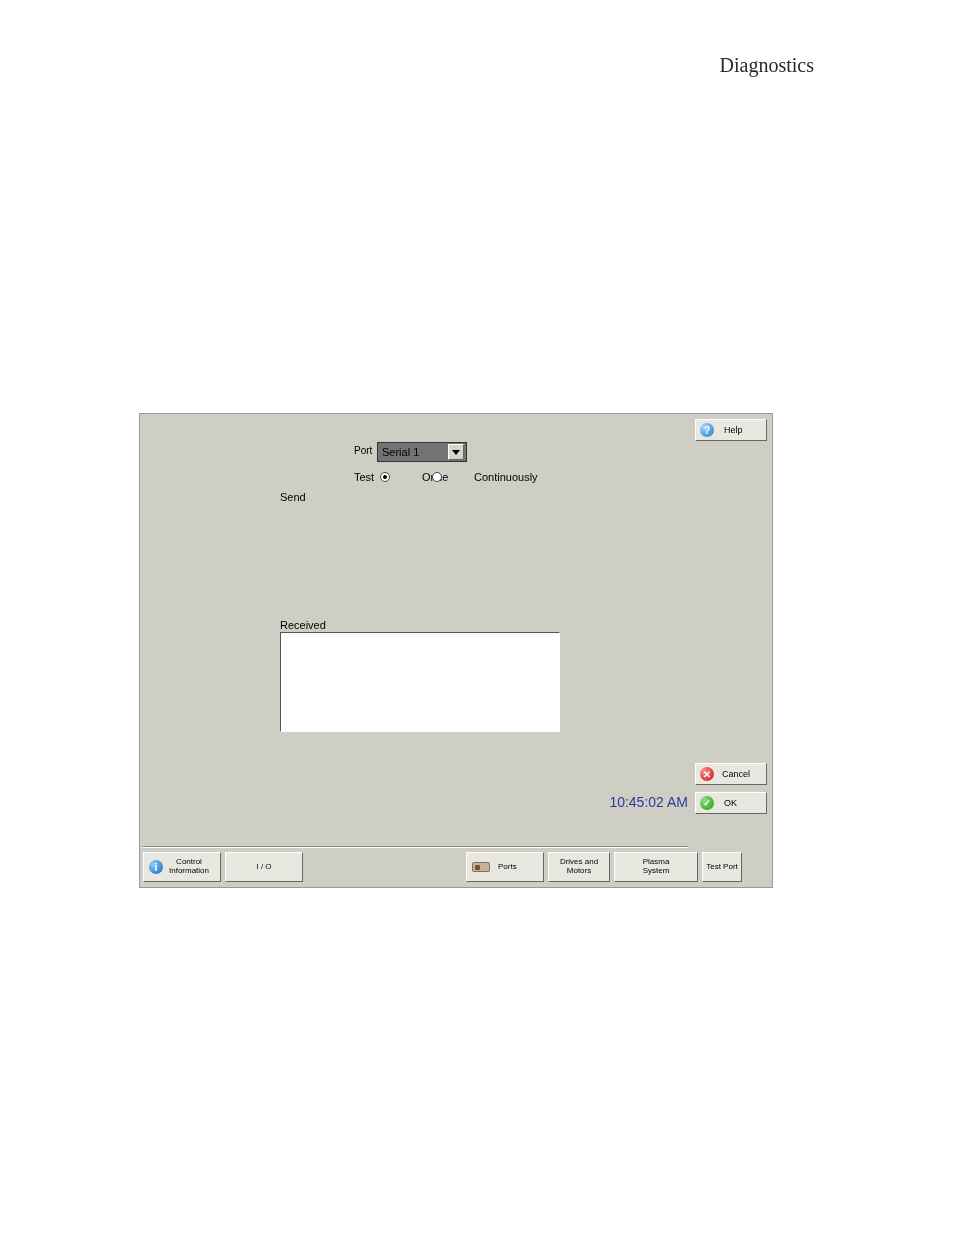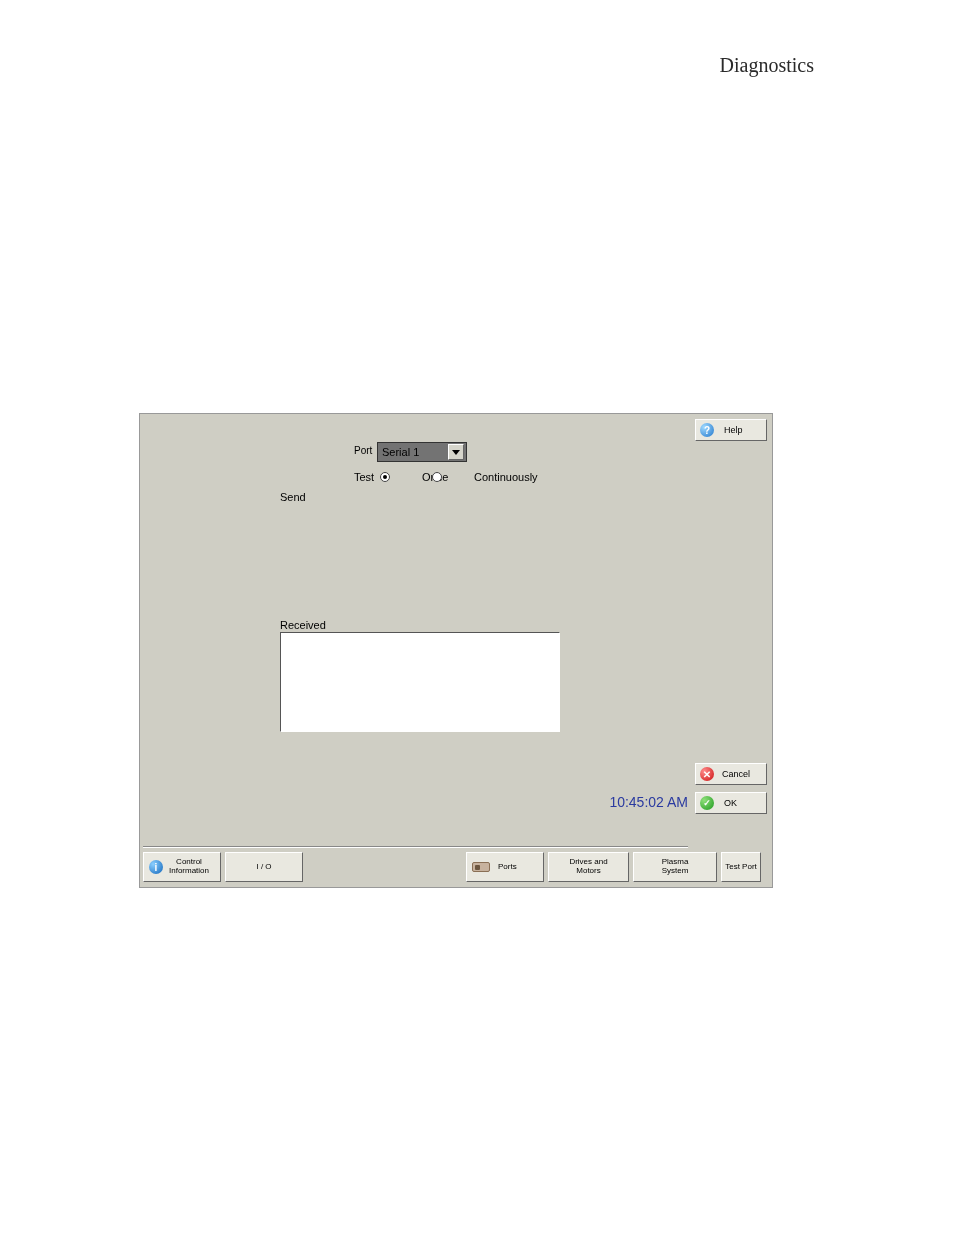--- a/index.html
+++ b/index.html
@@ -209,21 +209,21 @@
       align-items: center;
       justify-content: center;
       text-align: center;
       line-height: 1.1;
       padding: 0 3px;
     }
     .sk1 { width: 78px; justify-content: flex-start; }
     .sk2 { width: 78px; }
     .sk-spacer1 { width: 155px; background: transparent; border: none; }
     .sk3 { width: 78px; justify-content: flex-start; }
-    .sk4 { width: 81px; }
+    .sk4 { width: 62px; }
     .sk5 { width: 84px; }
     .sk6 { width: 40px; }
     .sk-icon-info {
       width: 14px; height: 14px; border-radius:50%;
       background: radial-gradient(circle at 30% 30%, #8bcfff, #1166bb);
       color:#fff; font-weight:bold; font-size:10px;
       display:flex; align-items:center; justify-content:center;
       margin: 0 6px 0 2px;
     }
     .sk-icon-port {

